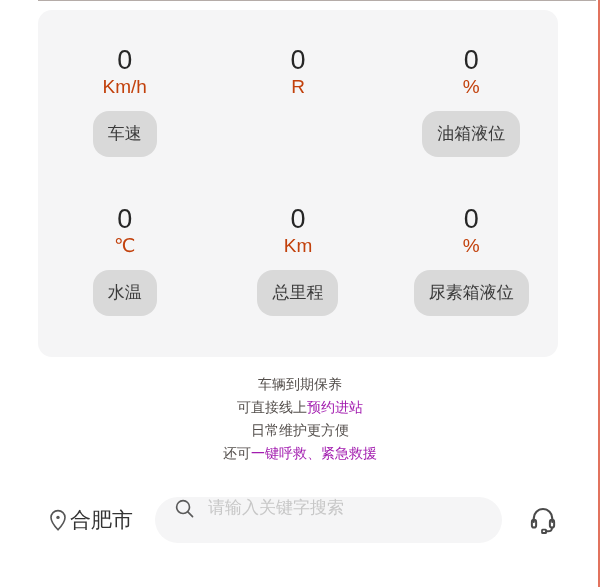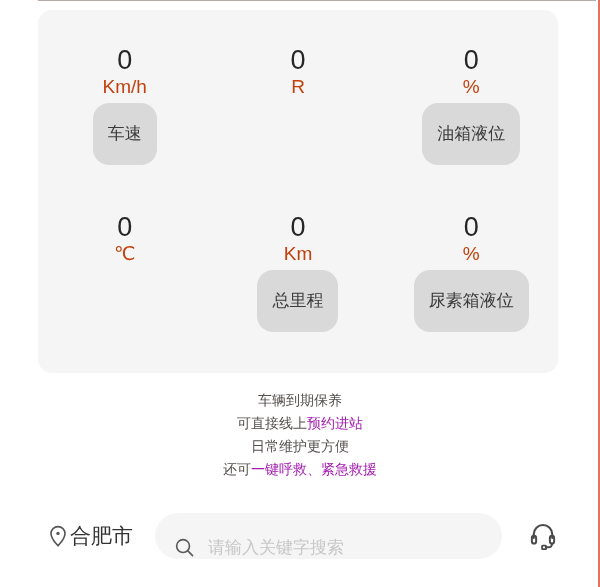--- a/index.html
+++ b/index.html
@@ -14,35 +14,35 @@
   .metrics-card{
     margin:10px 42px 0 38px;background:#f5f5f6;border-radius:14px;
     padding:35px 0 41px;
   }
   .metric-row{display:flex;}
   .metric-row + .metric-row{margin-top:47px;}
   .metric-cell{flex:1;display:flex;flex-direction:column;align-items:center;}
   .metric-value{font-size:27px;line-height:30px;color:#262626;font-weight:500;}
   .metric-unit{font-size:19px;line-height:24px;color:#c2410c;}
   .metric-pill{
-    margin-top:4px;background:#d9d9d9;color:#3b3b3b;
-    font-size:17px;line-height:30px;padding:16px 15px;border-radius:16px;
+    margin-top:12px;background:#d9d9d9;color:#3b3b3b;
+    font-size:17px;line-height:30px;padding:8px 15px;border-radius:16px;
     white-space:nowrap;
   }
 
   .promo{margin-top:17px;text-align:center;font-size:14px;line-height:23px;color:#544f4c;font-family:Liberation Mono, monospace;}
   .promo .hl{color:#a21caf;}
   .promo .hl:empty{display:none;}
 
   .bottom-bar{margin-top:27px;height:54px;display:flex;align-items:center;padding:0 42px 0 46px;}
   .location{display:flex;align-items:center;gap:0;cursor:pointer;}
   .city{font-size:21px;color:#333333;font-weight:500;}
   .search-pill{
     flex:1;height:46px;margin:0 26px 0 22px;background:#f5f5f6;border-radius:23px;
-    display:flex;align-items:flex-end;padding:0 12px 0 18px;
+    display:flex;align-items:flex-start;padding:0 12px 0 18px;
   }
   .search-pill input{
     flex:1;border:none;outline:none;background:transparent;
     font-size:17px;color:#333;margin-left:10px;font-family:inherit;
   }
   .search-pill input::placeholder{color:#c7c7c7;}
   .svc-btn{display:flex;align-items:center;justify-content:center;cursor:pointer;}
   .icon{display:inline-flex;align-items:center;justify-content:center;}
 </style>
 </head>
@@ -65,20 +65,21 @@
     <div class="metric-cell">
       <div class="metric-value">0</div>
       <div class="metric-unit">%</div>
       <div class="metric-pill">油箱液位</div>
     </div>
   </div>
   <div class="metric-row">
     <div class="metric-cell">
       <div class="metric-value">0</div>
       <div class="metric-unit">℃</div>
+      <div class="metric-pill">水温</div>
     </div>
     <div class="metric-cell">
       <div class="metric-value">0</div>
       <div class="metric-unit">Km</div>
       <div class="metric-pill">总里程</div>
     </div>
     <div class="metric-cell">
       <div class="metric-value">0</div>
       <div class="metric-unit">%</div>
       <div class="metric-pill">尿素箱液位</div>

